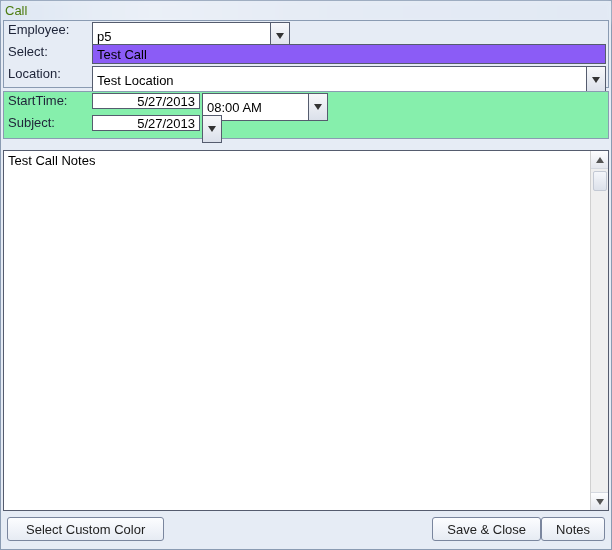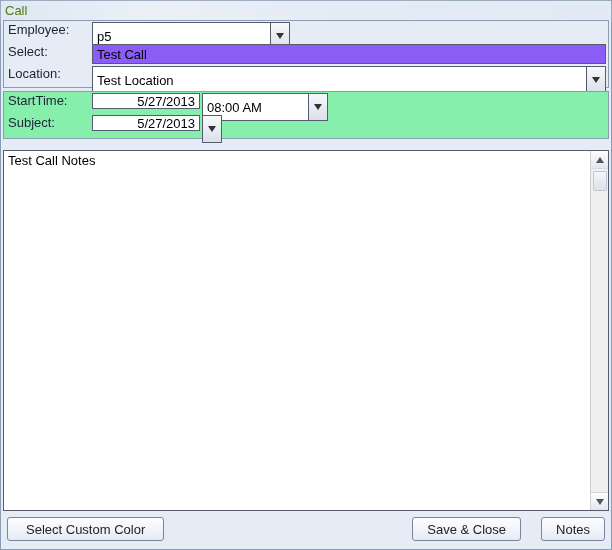--- a/index.html
+++ b/index.html
@@ -144,21 +144,21 @@
     background: linear-gradient(#f4f6fa,#dce1ea);
     border: 1px solid #c3c9d4;
     border-radius: 2px;
   }
   .sb-btn svg { width: 8px; height: 6px; display:block; }
   .footer {
     position: relative; z-index: 1;
     display: flex;
     align-items: center;
     padding: 6px 6px 8px 6px;
-    gap: 20px;
+    gap: 0;
   }
   .btn {
     height: 24px;
     border: 1px solid #7a869e;
     border-radius: 3px;
     background: linear-gradient(#fcfdff, #e6ebf3);
     font: inherit;
     padding: 0 14px;
     cursor: pointer;
     color: #222;

